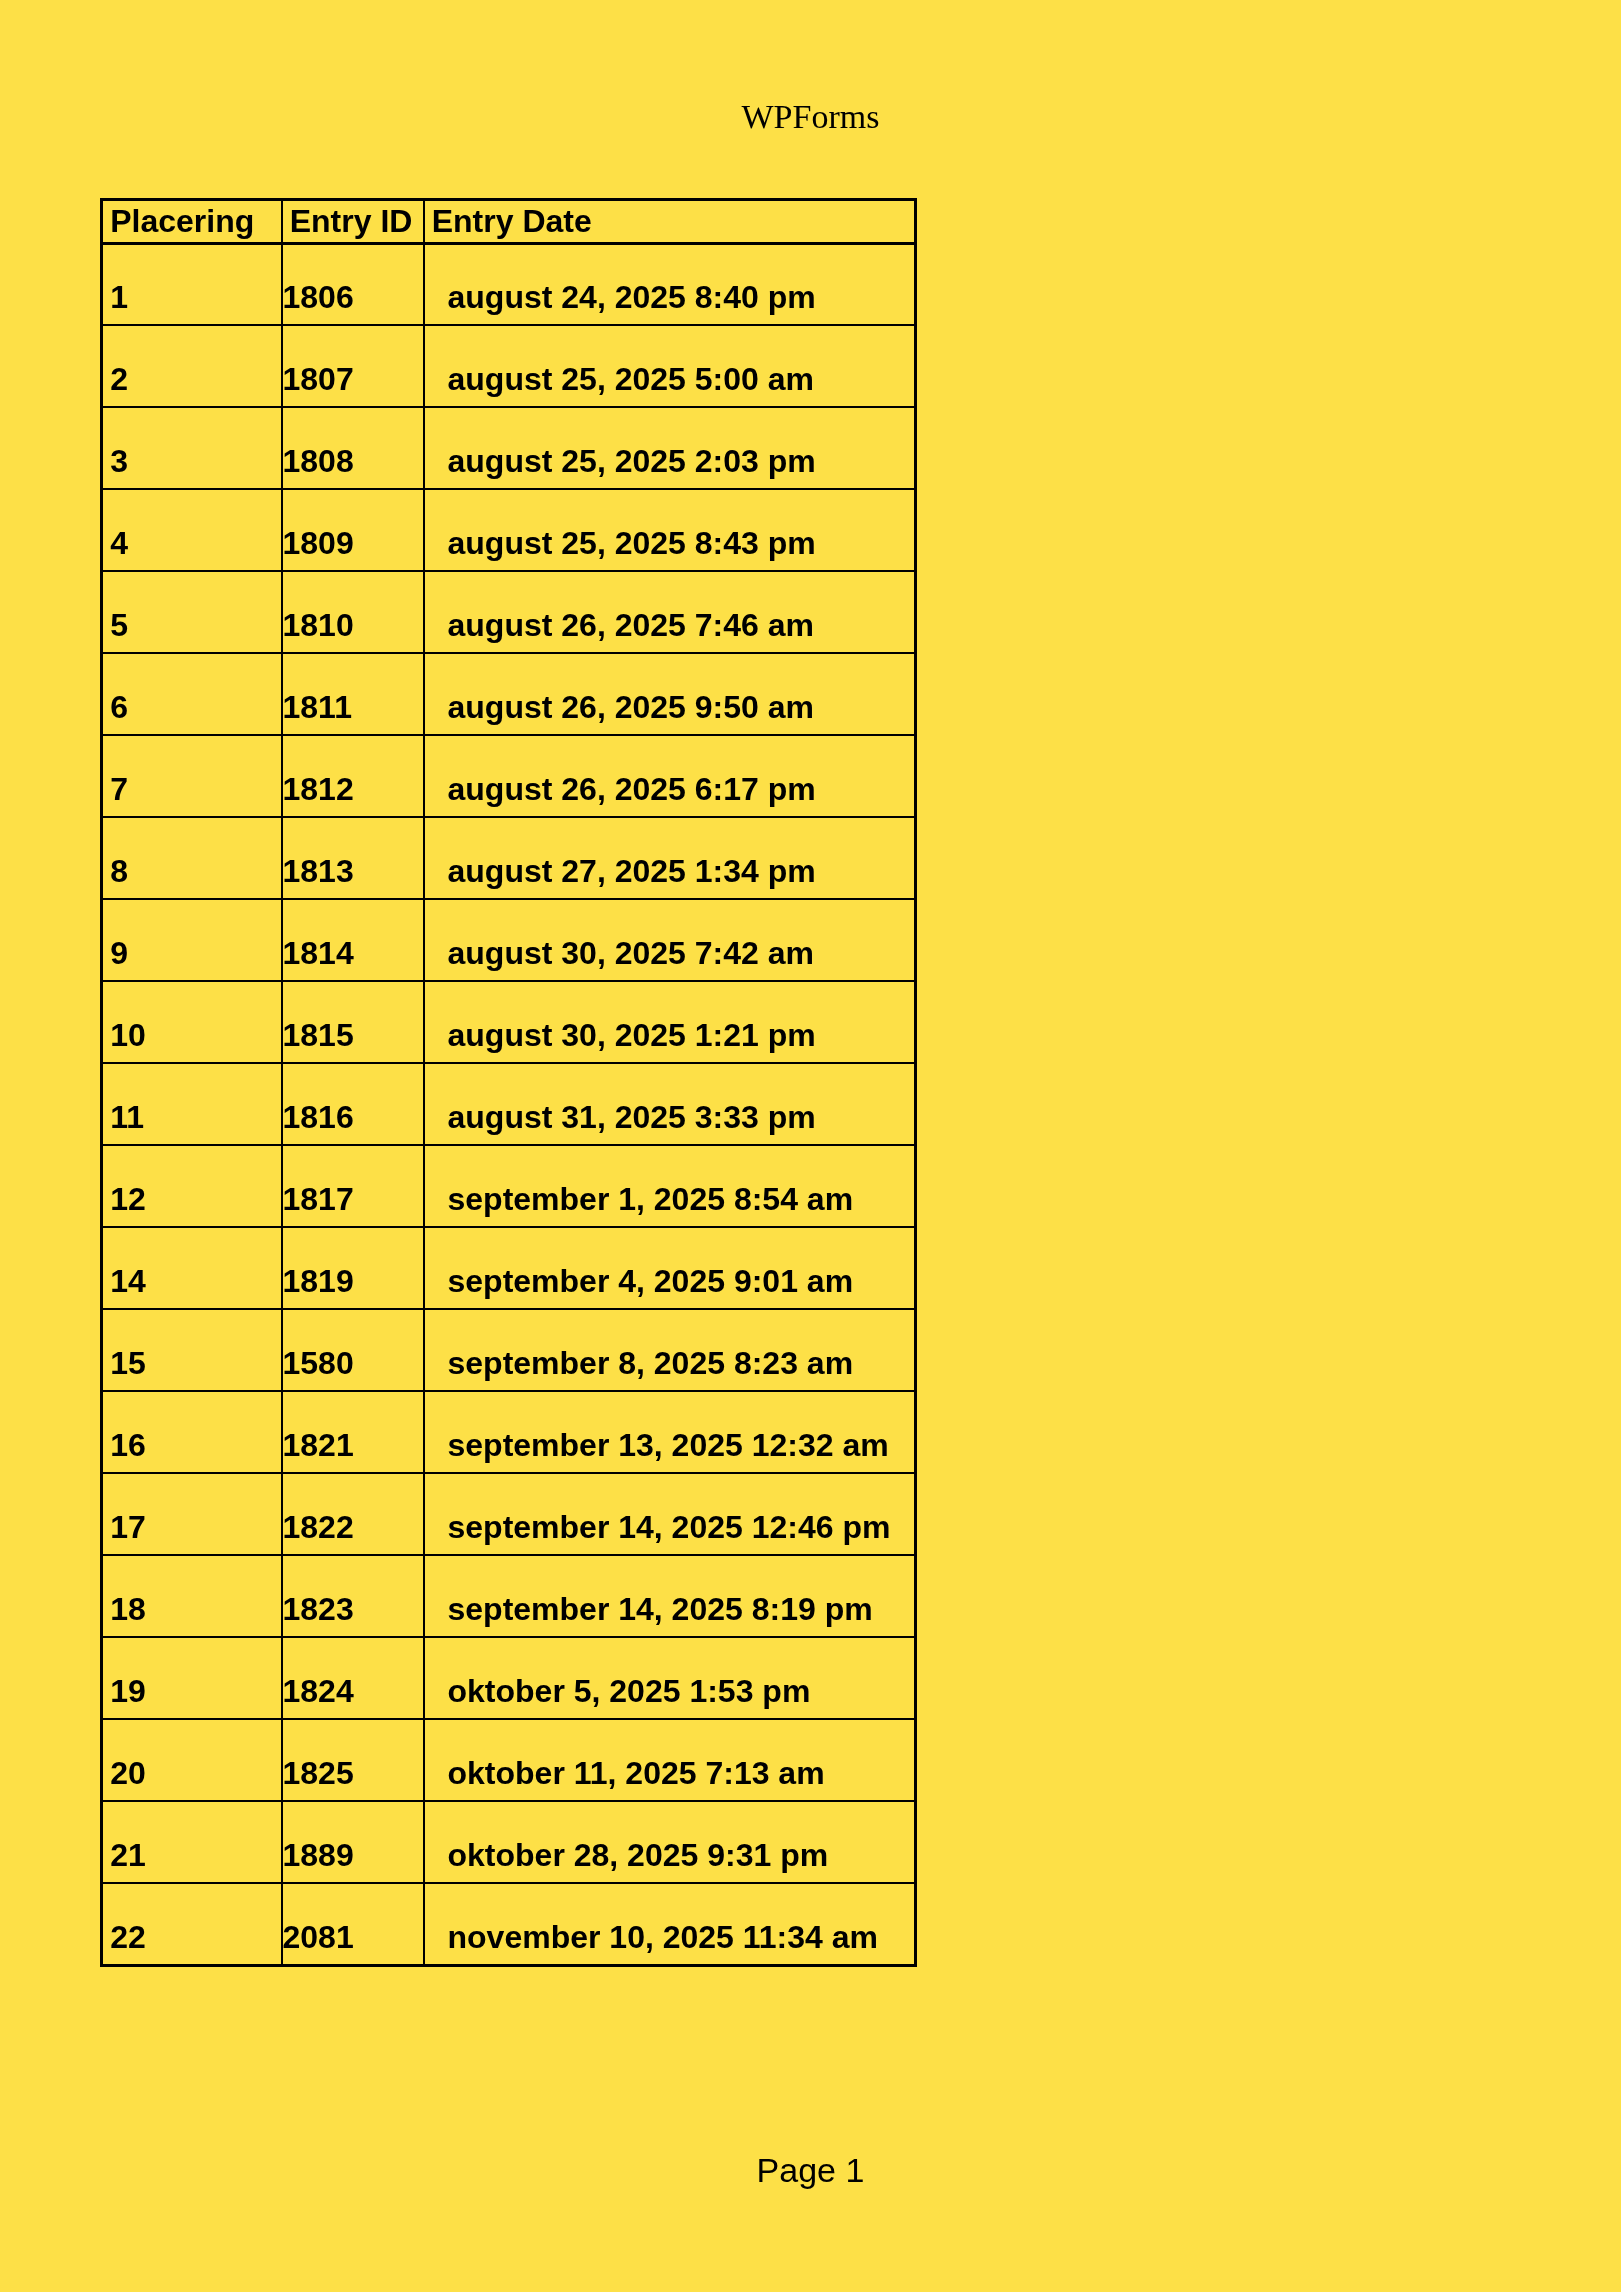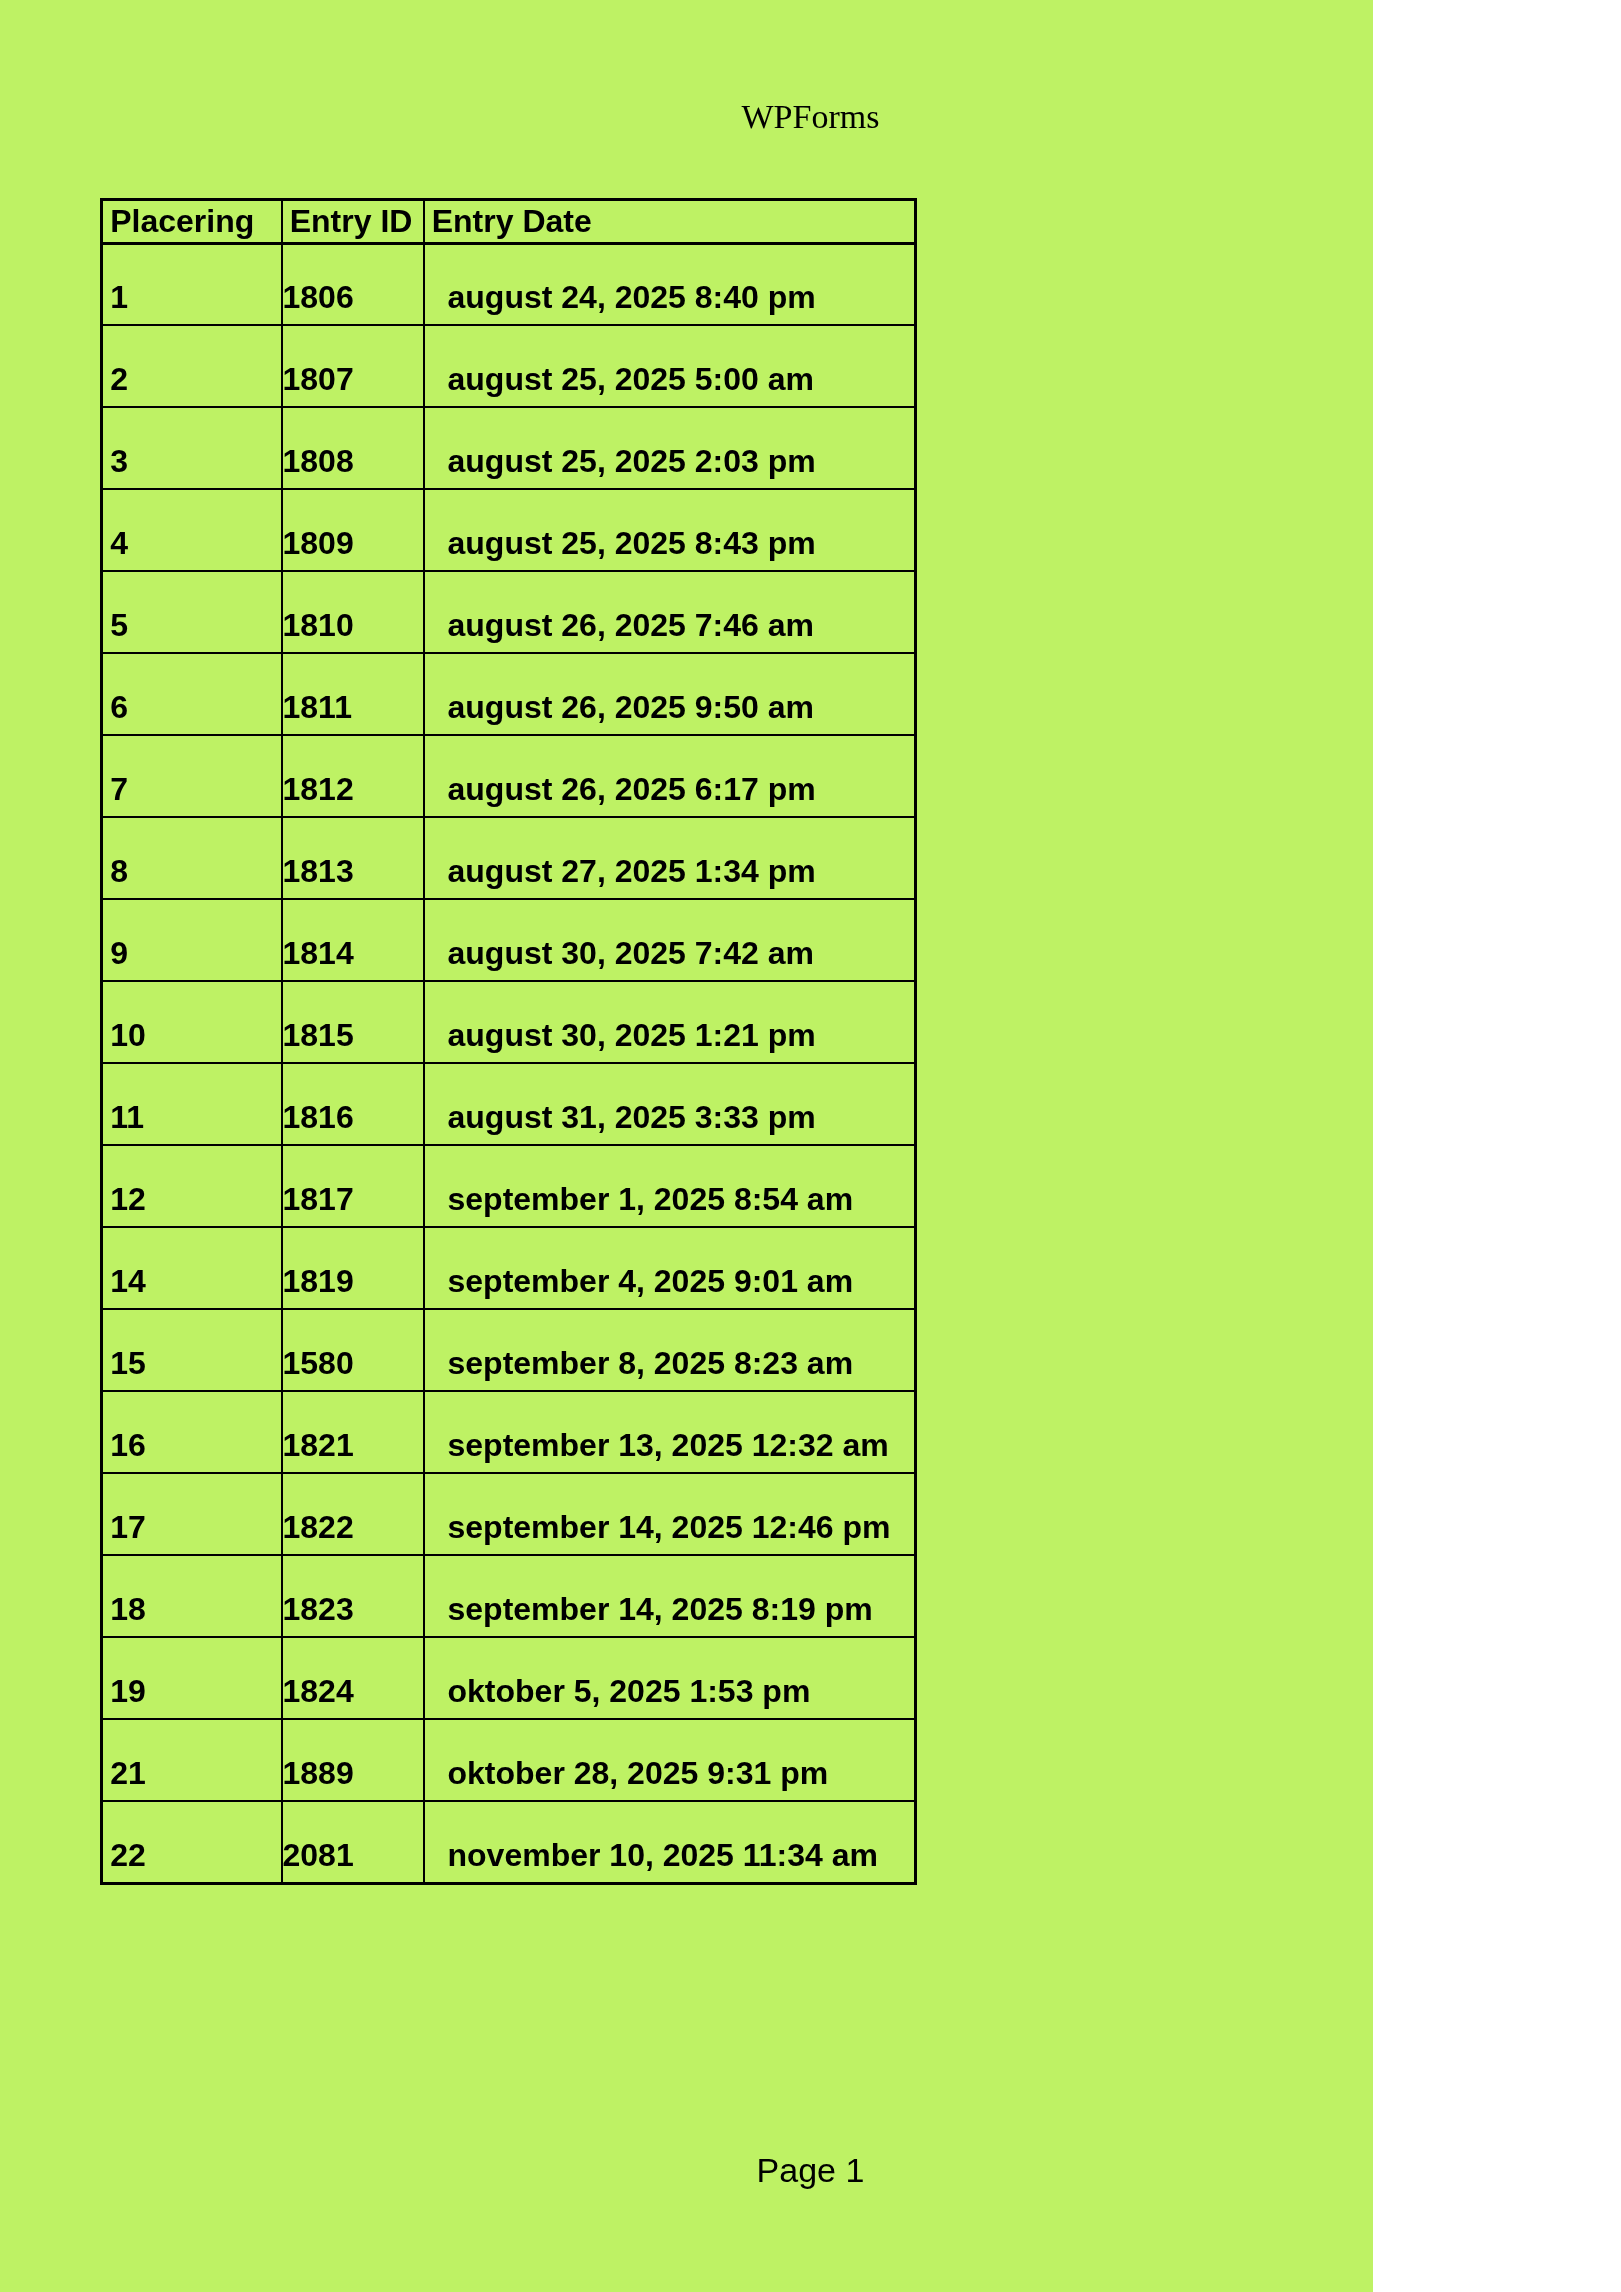--- a/index.html
+++ b/index.html
@@ -4,23 +4,23 @@
 <style>
   * { margin: 0; padding: 0; box-sizing: border-box; }
   html, body {
     width: 1621px;
     height: 2293px;
     background: #ffffff;
     font-family: "Liberation Sans", sans-serif;
   }
   .page {
     position: relative;
-    width: 1373px;
+    width: 1621px;
     height: 2293px;
-    background: #bef264;
+    background: #fde047;
     color: #000000;
     overflow: hidden;
   }
   .doc-header {
     position: absolute;
     top: 97px;
     left: 0;
     width: 1621px;
     text-align: center;
     font-family: "Liberation Serif", serif;
@@ -183,20 +183,25 @@
     <td class="cell-placering">18</td>
     <td class="cell-entry-id">1823</td>
     <td class="cell-entry-date">september 14, 2025 8:19 pm</td>
   </tr>
         <tr>
     <td class="cell-placering">19</td>
     <td class="cell-entry-id">1824</td>
     <td class="cell-entry-date">oktober 5, 2025 1:53 pm</td>
   </tr>
         <tr>
+    <td class="cell-placering">20</td>
+    <td class="cell-entry-id">1825</td>
+    <td class="cell-entry-date">oktober 11, 2025 7:13 am</td>
+  </tr>
+        <tr>
     <td class="cell-placering">21</td>
     <td class="cell-entry-id">1889</td>
     <td class="cell-entry-date">oktober 28, 2025 9:31 pm</td>
   </tr>
         <tr>
     <td class="cell-placering">22</td>
     <td class="cell-entry-id">2081</td>
     <td class="cell-entry-date">november 10, 2025 11:34 am</td>
   </tr>
       </tbody>

